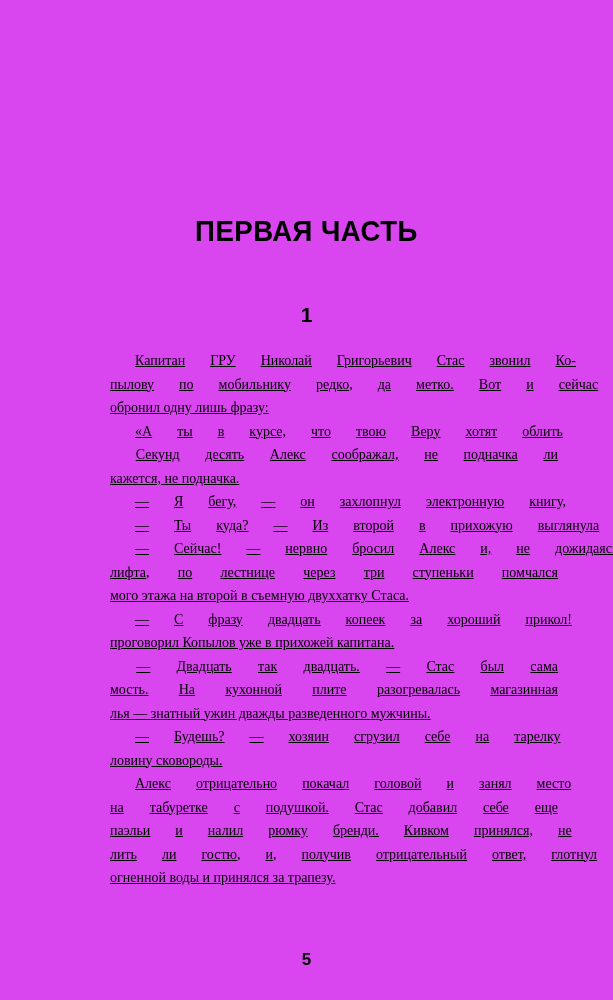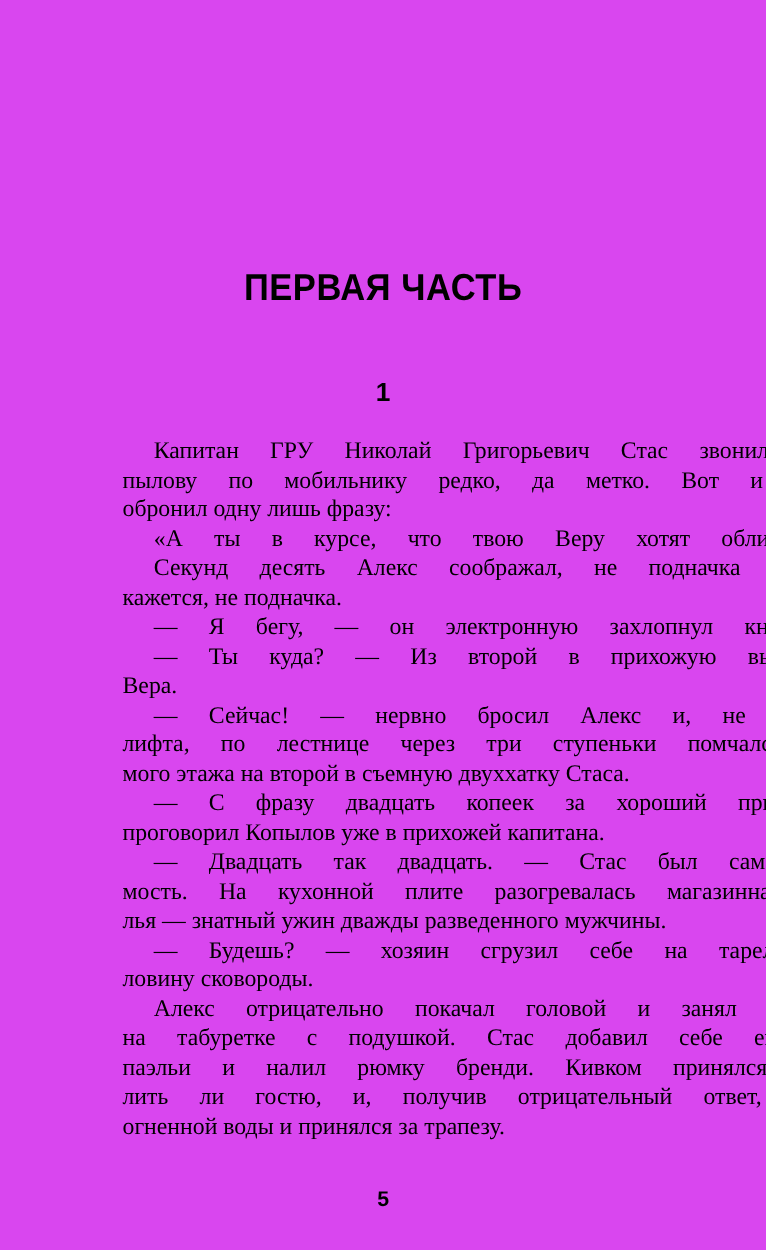--- a/index.html
+++ b/index.html
@@ -48,26 +48,27 @@
     font-family: "Liberation Sans", "DejaVu Sans", sans-serif;
     font-weight: 700;
     font-size: 21px;
     line-height: 24px;
   }
 
   
   .body-text {
     position: absolute;
     top: 349px;
-    left: 73px;
+    left: 85px;
     width: 473px;
-    font-size: 19px;
+    font-size: 14px;
     line-height: 23.5px;
     text-align: justify;
     text-justify: inter-word;
+    text-decoration: underline;
   }
 
   .para {
     margin: 0;
     text-indent: 25px;
     text-align: justify;
     text-align-last: left;
     hyphens: manual;
   }
 
@@ -169,38 +170,37 @@
         </span>
         <span class="line last">кажется, не подначка.</span>
       </p>
       <p class="para">
         <span class="line justified indent">
           <span class="w">—</span>
           <span class="w">Я</span>
           <span class="w">бегу,</span>
           <span class="w">—</span>
           <span class="w">он</span>
+          <span class="w">захлопнул</span>
           <span class="w">электронную</span>
-          <span class="w">захлопнул</span>
           <span class="w">книгу,</span>
         </span>
       </p>
       <p class="para">
         <span class="line justified indent">
           <span class="w">—</span>
           <span class="w">Ты</span>
           <span class="w">куда?</span>
           <span class="w">—</span>
           <span class="w">Из</span>
           <span class="w">второй</span>
           <span class="w">в</span>
           <span class="w">прихожую</span>
           <span class="w">выглянула</span>
         </span>
-        <span class="line last">Вера.</span>
       </p>
       <p class="para">
         <span class="line justified indent">
           <span class="w">—</span>
           <span class="w">Сейчас!</span>
           <span class="w">—</span>
           <span class="w">нервно</span>
           <span class="w">бросил</span>
           <span class="w">Алекс</span>
           <span class="w">и,</span>

